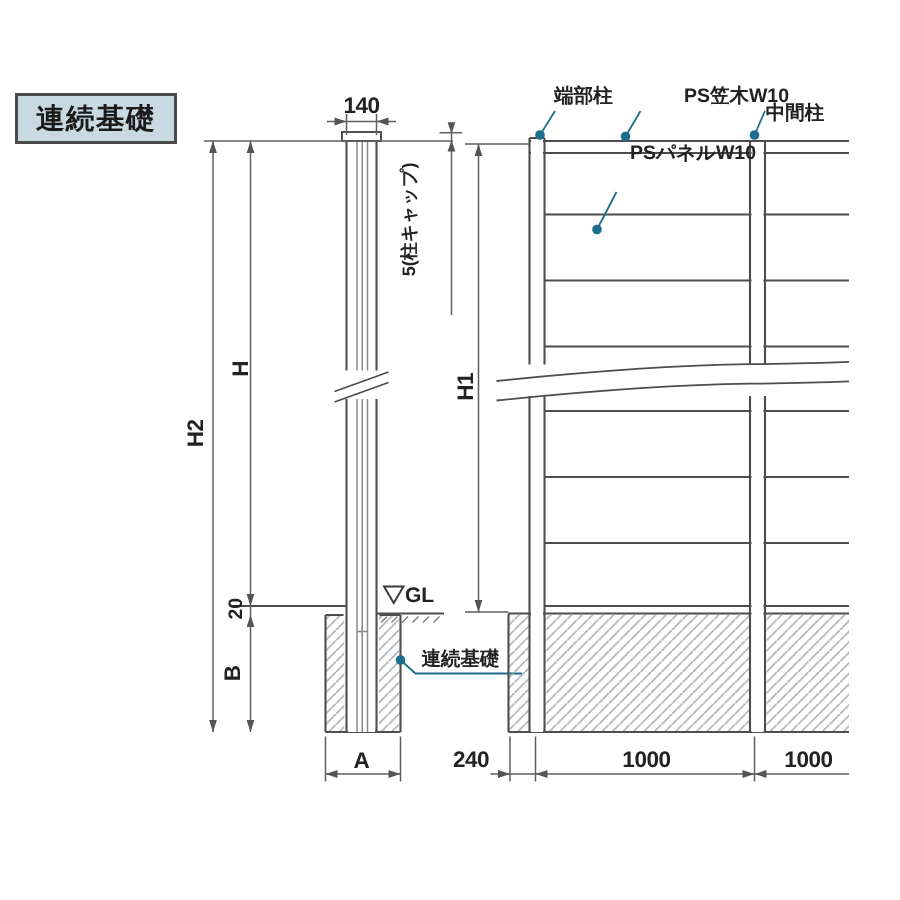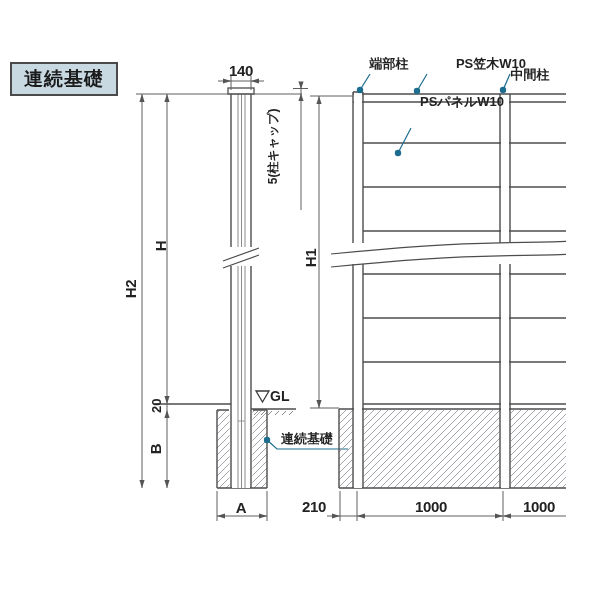--- a/index.html
+++ b/index.html
@@ -167,17 +167,17 @@
   <span class="lbl c rot dimnum" style="left:141px;top:441px;width:30px;">B</span>
   <span class="lbl" style="left:270px;top:389px;font-size:14px;">GL</span>
   <span class="lbl c dimnum" style="left:226px;top:500px;width:30px;">A</span>
   <span class="lbl callout" style="left:281px;top:432px;">連続基礎</span>
 
   <span class="lbl c callout" style="left:364px;top:57px;width:50px;">端部柱</span>
   <span class="lbl c callout" style="left:420px;top:57px;width:76px;margin-left:33px;">PS笠木W10</span>
   <span class="lbl c callout" style="left:505px;top:68px;width:50px;">中間柱</span>
   <span class="lbl c callout" style="left:406px;top:95px;width:88px;margin-left:12px;">PSパネルW10</span>
   <span class="lbl c rot dimnum" style="left:294px;top:250px;width:34px;">H1</span>
-  <span class="lbl c dimnum" style="left:299px;top:499px;width:30px;">210</span>
+  <span class="lbl c dimnum" style="left:299px;top:499px;width:30px;">240</span>
   <span class="lbl c dimnum" style="left:411px;top:499px;width:40px;">1000</span>
   <span class="lbl c dimnum" style="left:519px;top:499px;width:40px;">1000</span>
 
 </div>
 
 </body></html>

